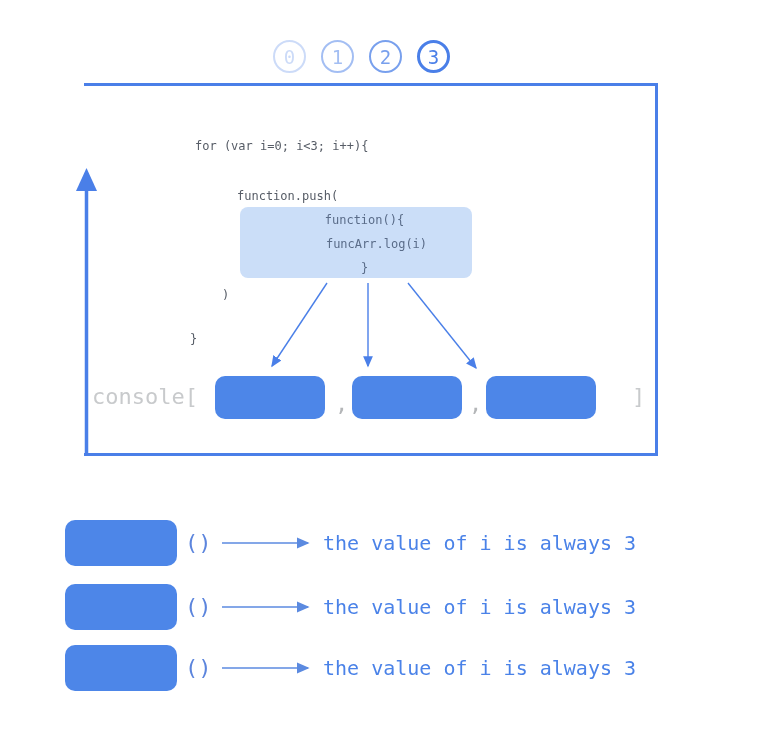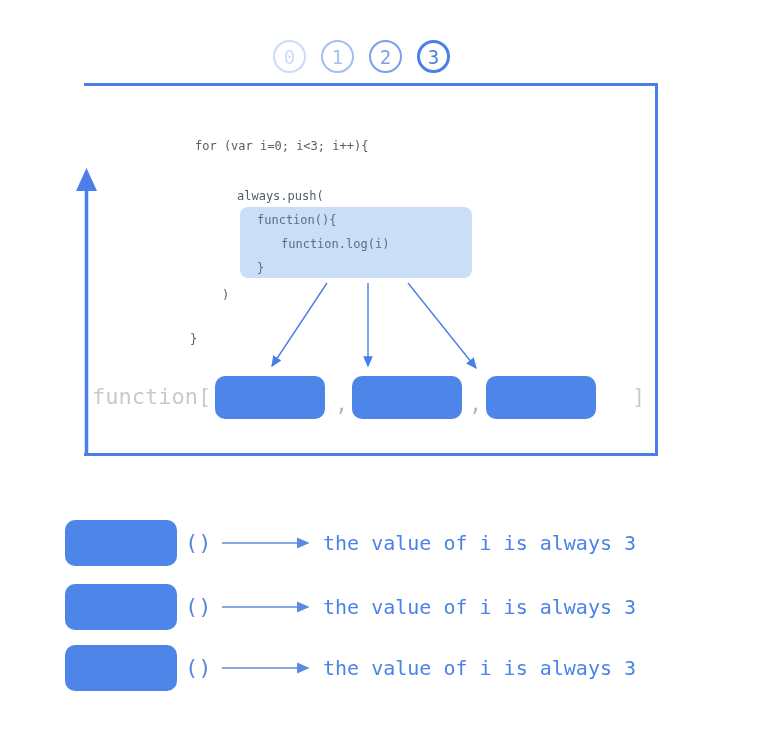--- a/index.html
+++ b/index.html
@@ -69,20 +69,21 @@
     width: 232px;
     height: 71px;
     background: #cbdef8;
     border-radius: 8px;
     padding-top: 1px;
   }
   .closure-box .code-line {
     position: static;
     color: #5a6c89;
     display: block;
+    text-align: center;
   }
   .box-l1 { padding-left: 17px; }
   .box-l2 { padding-left: 41px; }
   .box-l3 { padding-left: 17px; }
 
   
   .arr-text {
     position: absolute;
     font-size: 22px;
     line-height: 26px;
@@ -160,32 +161,32 @@
   <div class="steps">
     <div class="step-circle step-0">0</div>
     <div class="step-circle step-1">1</div>
     <div class="step-circle step-2">2</div>
     <div class="step-circle step-3">3</div>
   </div>
 
   <div class="frame"></div>
 
   <div class="code-line line-for">for (var i=0; i&lt;3; i++){</div>
-  <div class="code-line line-push">always.push(</div>
+  <div class="code-line line-push">function.push(</div>
 
   <div class="closure-box">
     <span class="code-line box-l1">function(){</span>
-    <span class="code-line box-l2">function.log(i)</span>
+    <span class="code-line box-l2">funcArr.log(i)</span>
     <span class="code-line box-l3">}</span>
   </div>
 
   <div class="code-line line-paren">)</div>
   <div class="code-line line-brace">}</div>
 
-  <div class="arr-text arr-open">function[</div>
+  <div class="arr-text arr-open">console[</div>
   <div class="slot slot-1"></div>
   <div class="arr-text arr-comma comma-1">,</div>
   <div class="slot slot-2"></div>
   <div class="arr-text arr-comma comma-2">,</div>
   <div class="slot slot-3"></div>
   <div class="arr-text arr-close">]</div>
 
   <svg class="arrows" viewBox="0 0 777 737" xmlns="http://www.w3.org/2000/svg">
     <defs>
       <marker id="head-blue" markerWidth="9" markerHeight="8" refX="7" refY="3.5" orient="auto">

